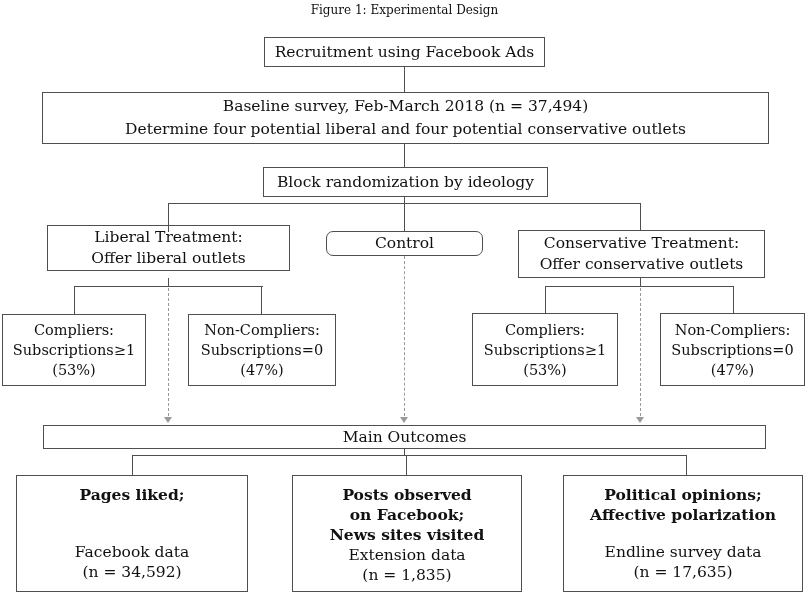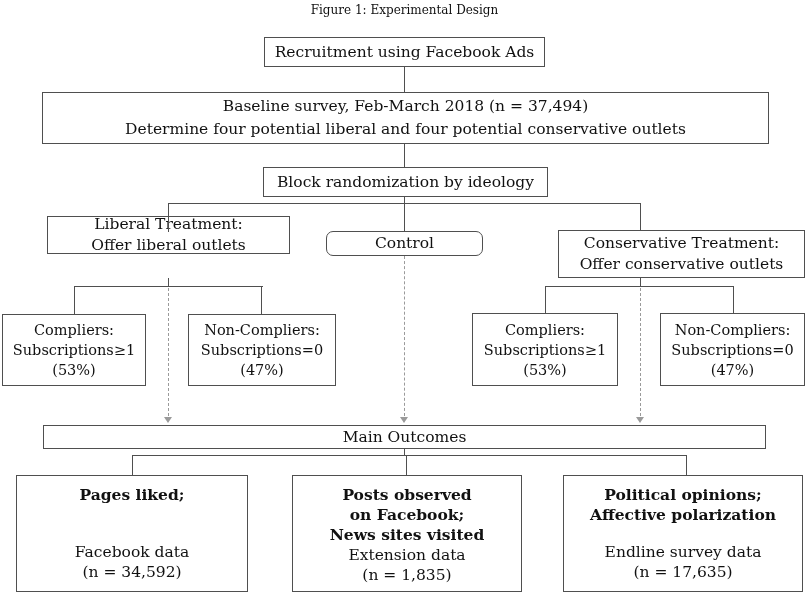--- a/index.html
+++ b/index.html
@@ -54,30 +54,30 @@
 
   <div class="box baseline-box" style="left:42px;top:92px;width:727px;height:52px;align-items:center;">
     <span class="ln">Baseline survey, Feb-March 2018 (n = 37,494)</span>
     <span class="ln">Determine four potential liberal and four potential conservative outlets</span>
   </div>
 
   <div class="box" style="left:263px;top:167px;width:285px;height:30px;">
     <span class="ln">Block randomization by ideology</span>
   </div>
 
-  <div class="box" style="left:47px;top:216px;width:243px;height:38px;">
+  <div class="box" style="left:47px;top:225px;width:243px;height:46px;">
     <span class="ln">Liberal Treatment:</span>
     <span class="ln">Offer liberal outlets</span>
   </div>
 
   <div class="box" style="left:326px;top:231px;width:157px;height:25px;border-radius:7px;">
     <span class="ln">Control</span>
   </div>
 
-  <div class="box" style="left:518px;top:230px;width:247px;height:48px;margin-left:40px;">
+  <div class="box" style="left:518px;top:230px;width:247px;height:48px;">
     <span class="ln">Conservative Treatment:</span>
     <span class="ln">Offer conservative outlets</span>
   </div>
 
   <div class="box small" style="left:2px;top:314px;width:144px;height:72px;">
     <span class="ln">Compliers:</span>
     <span class="ln">Subscriptions≥1</span>
     <span class="ln">(53%)</span>
   </div>
 

